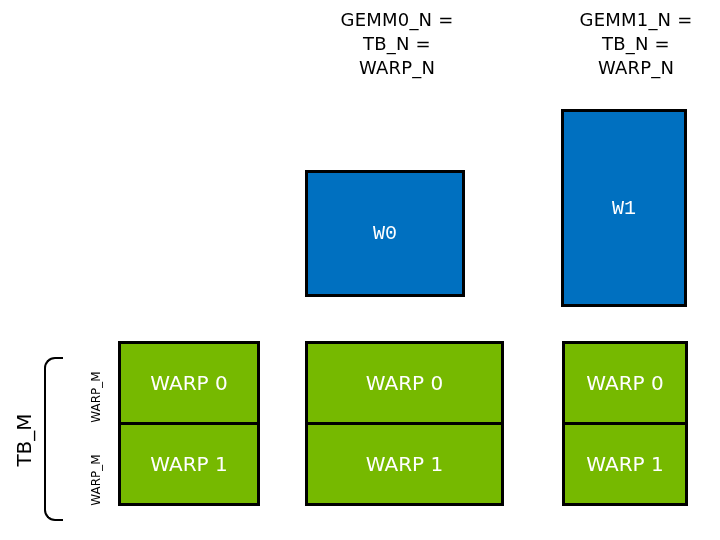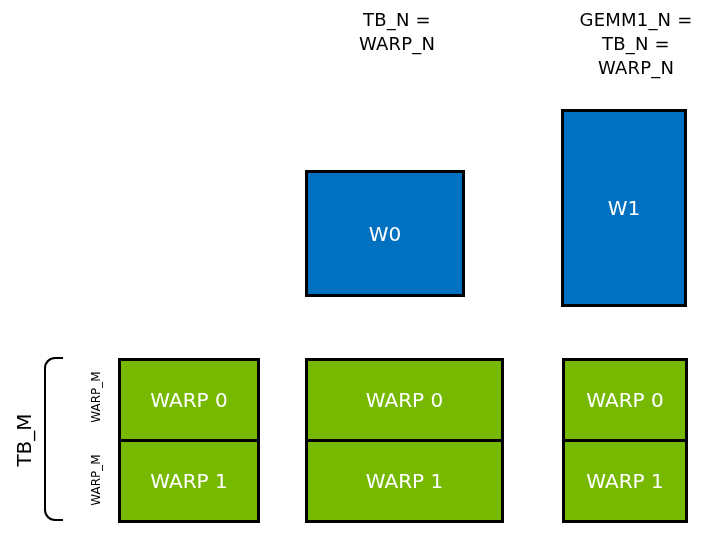--- a/index.html
+++ b/index.html
@@ -27,25 +27,26 @@
   .bluebox {
     position: absolute;
     background: #0070C0;
     border: 3px solid #000000;
     box-sizing: border-box;
     display: flex;
     align-items: center;
     justify-content: center;
     color: #ffffff;
     font-size: 20px;
+    font-family: Liberation Mono, monospace;
   }
   .w0 { left: 305px; top: 170px; width: 160px; height: 127px; }
   .w1 { left: 561px; top: 109px; width: 126px; height: 198px; }
 
-  .stack { position: absolute; top: 358px; }
+  .stack { position: absolute; top: 341px; }
   .stack-a { left: 118px; width: 142px; }
   .stack-b { left: 305px; width: 199px; }
   .stack-c { left: 562px; width: 126px; }
   .warp-row {
     height: 84px;
     background: #76B900;
     border: 3px solid #000000;
     box-sizing: border-box;
     display: flex;
     align-items: center;
@@ -84,20 +85,21 @@
   }
   .warpm-0 { top: 389px; }
   .warpm-1 { top: 472px; }
 </style>
 </head>
 <body>
 
 <div class="canvas">
 
   <div class="hdr" style="left:297px">
+    <span>GEMM0_N =</span>
     <span>TB_N =</span>
     <span>WARP_N</span>
   </div>
   <div class="hdr" style="left:536px">
     <span>GEMM1_N =</span>
     <span>TB_N =</span>
     <span>WARP_N</span>
   </div>
 
   <div class="bluebox w0">

